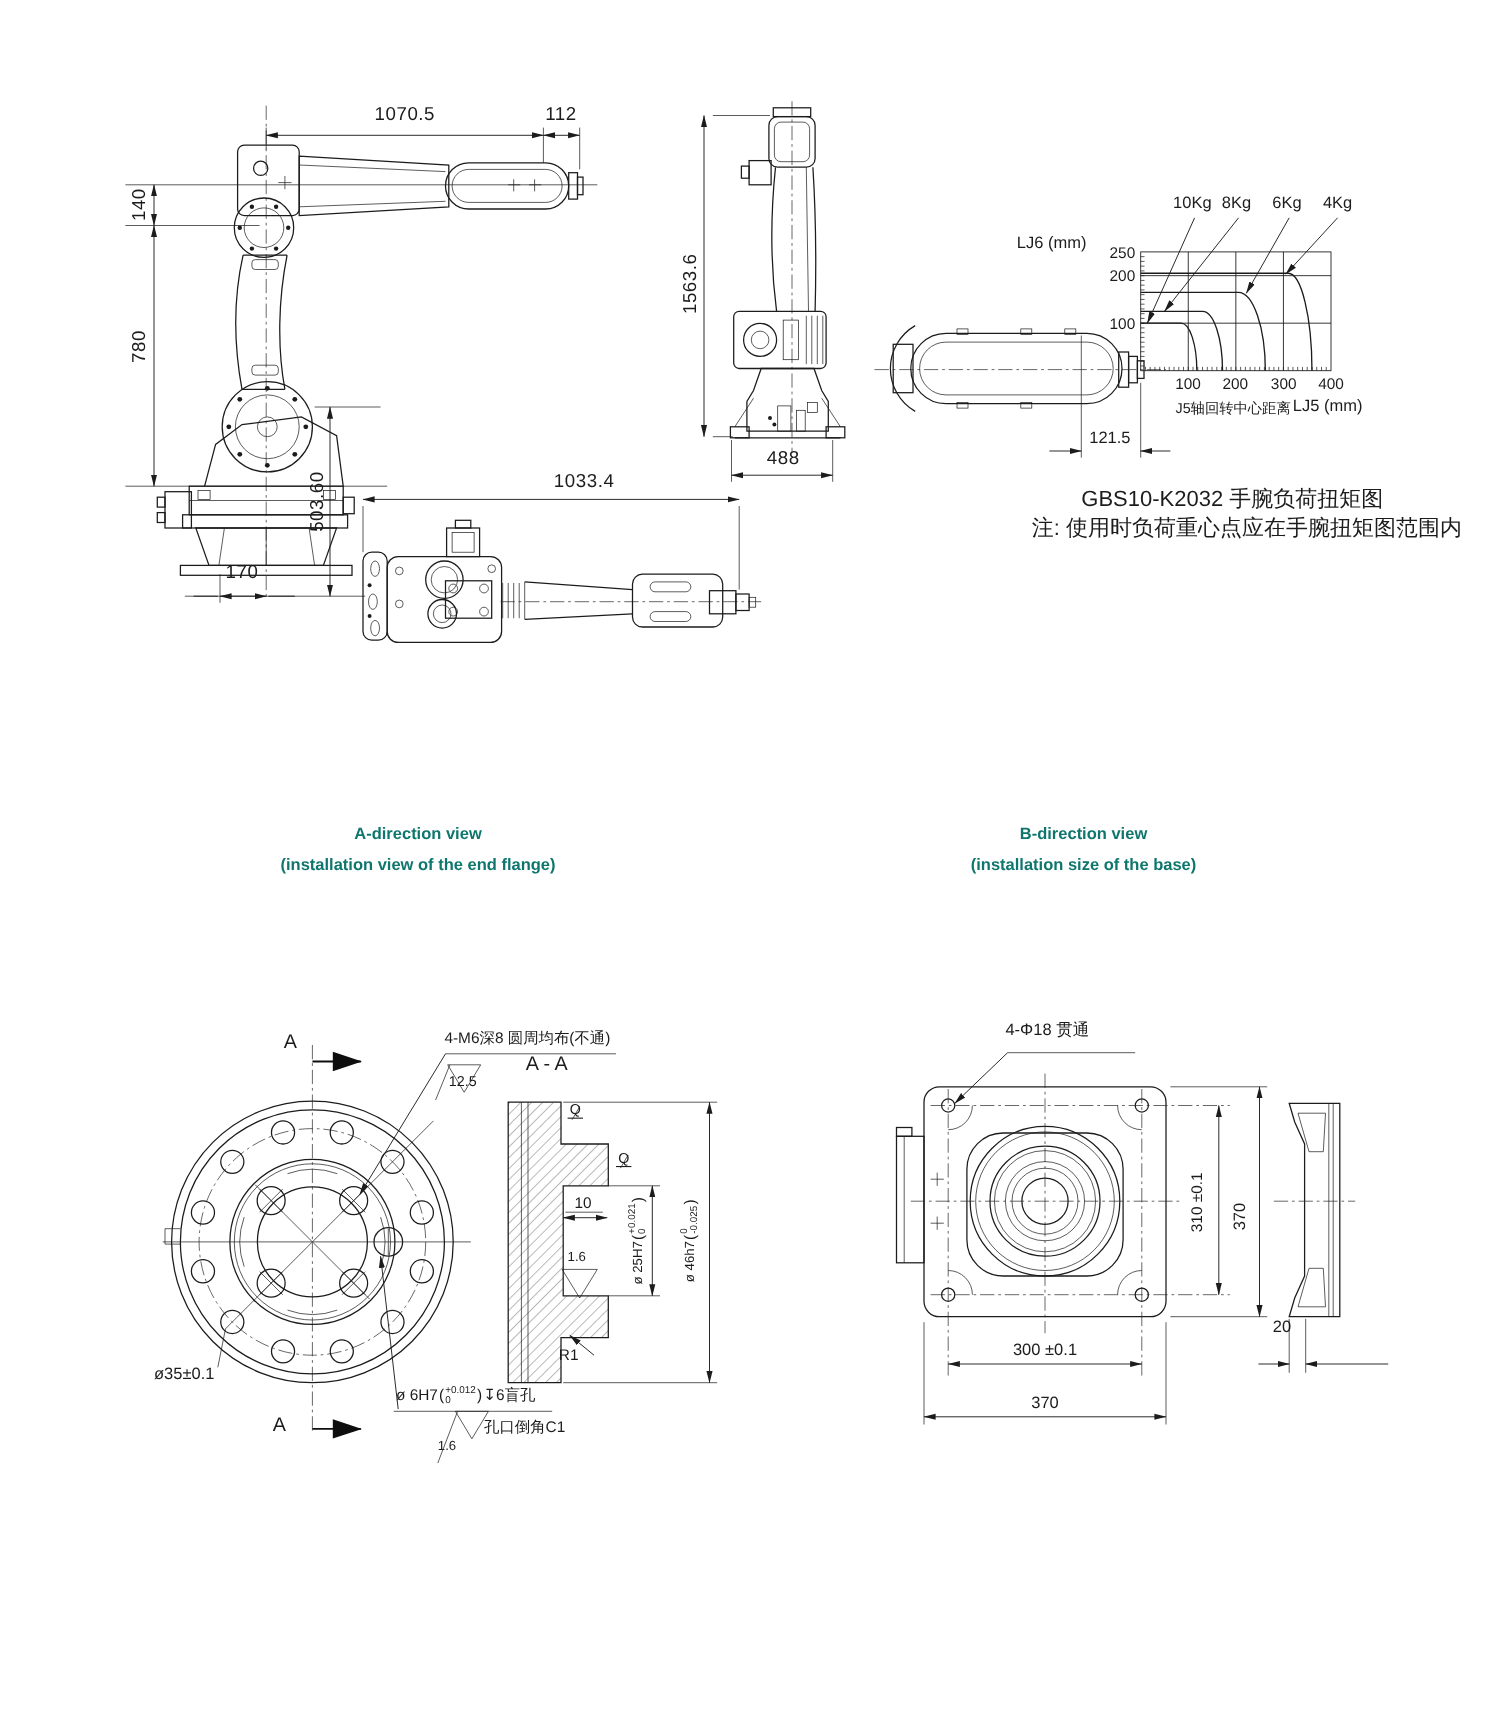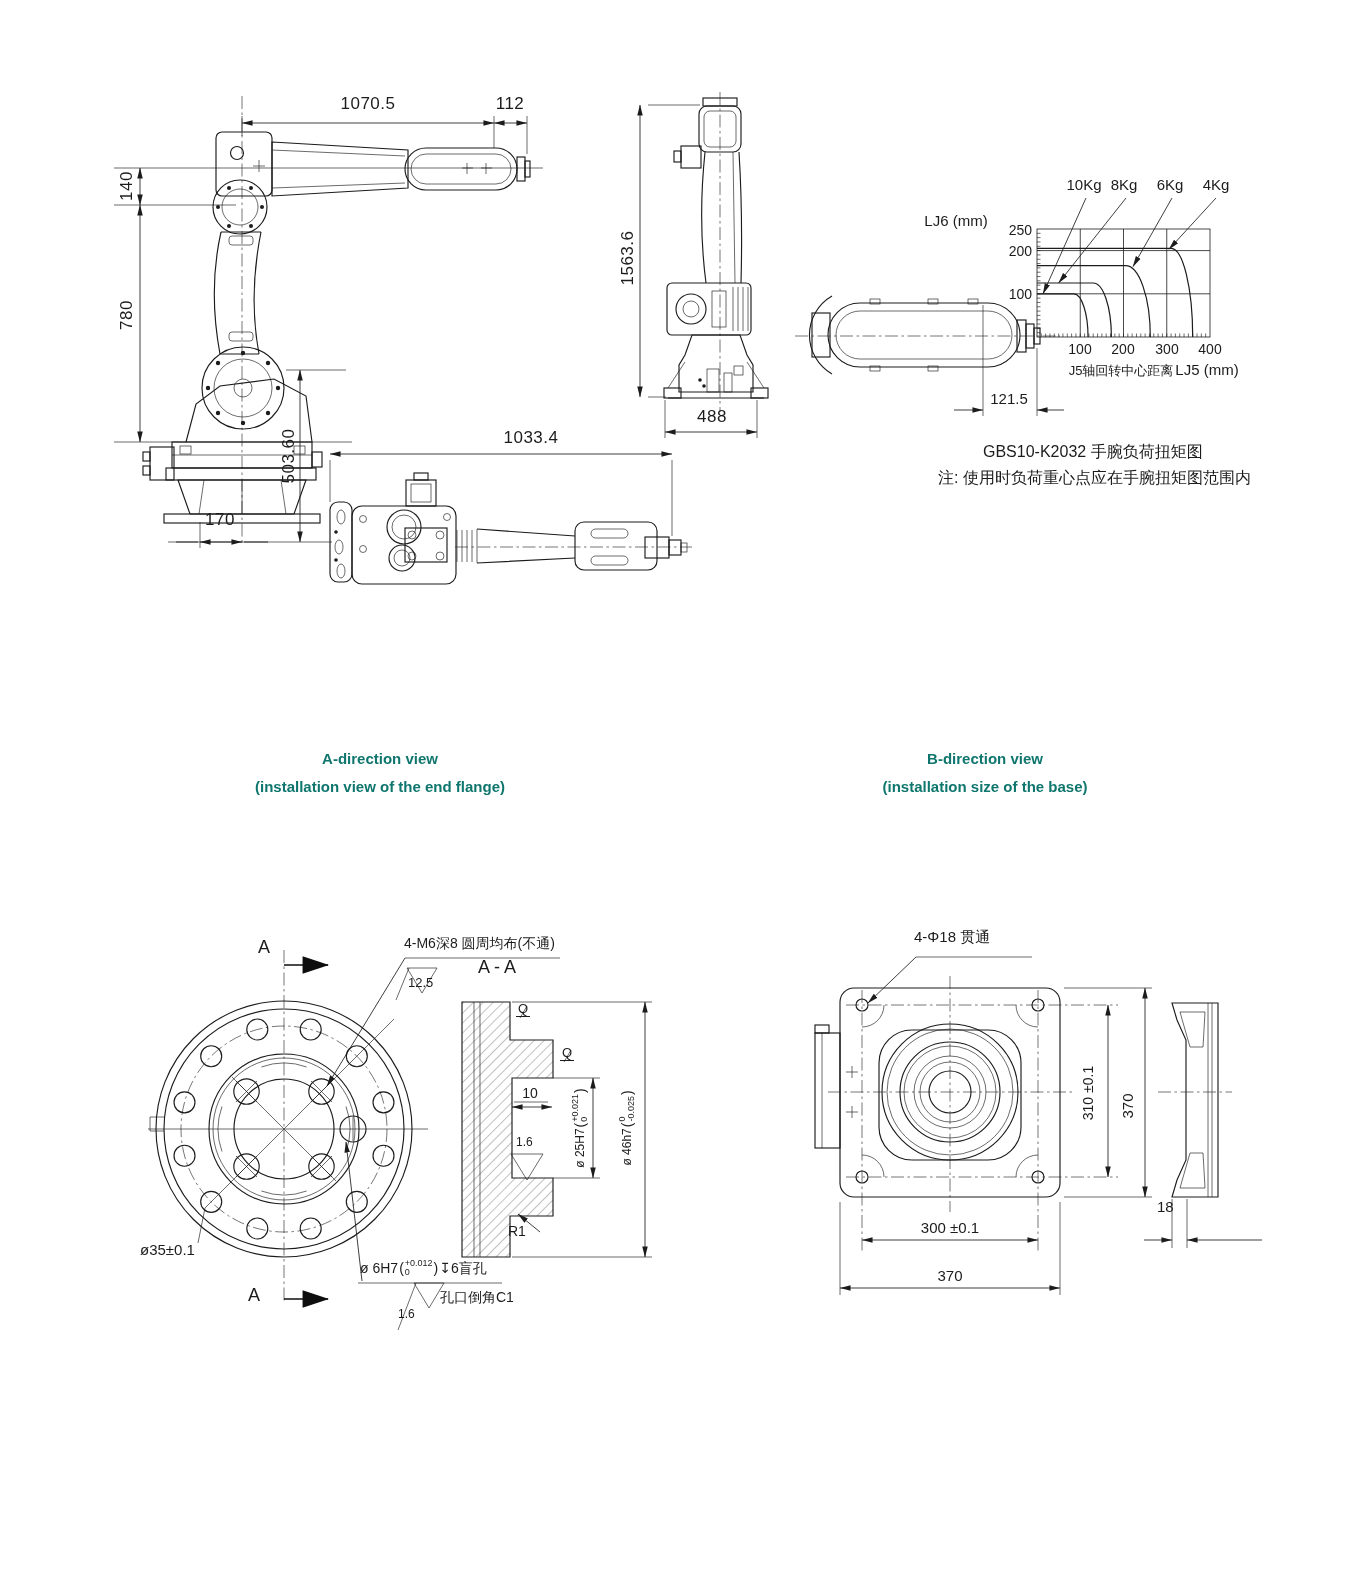--- a/index.html
+++ b/index.html
@@ -8,21 +8,21 @@
   #art{position:absolute;left:0;top:0;}
   .lbl{position:absolute;white-space:nowrap;color:#1c1c1c;line-height:1.05;}
   .c{transform:translateX(-50%);}
   .r{transform:translate(-100%,-50%);}
   .rot{transform:translate(-50%,-50%) rotate(-90deg);}
   .d17{font-size:17px;letter-spacing:.5px;}
   .d15{font-size:15px;}
   .d14{font-size:14px;}
   .d13{font-size:13px;}
   .d12{font-size:12px;}
-  .cjk{font-size:16px;}
+  .cjk{font-size:20px;}
   .vt{font-size:15px;font-weight:700;color:#0f766e;}
   .qm{font-size:13px;border-bottom:1.2px solid #1c1c1c;padding:0 2px;}
   .tolwrap{display:inline-flex;align-items:center;gap:1px;}
   .stk{display:inline-flex;flex-direction:column;font-size:9px;line-height:1.05;text-align:left;}
   .par{font-size:14px;font-weight:300;}
   
   .art{fill:none;stroke:#1c1c1c;stroke-width:1.15;}
   .thin{fill:none;stroke:#1c1c1c;stroke-width:0.65;}
   .ext{fill:none;stroke:#2b2b2b;stroke-width:0.7;}
   .dim{fill:none;stroke:#1c1c1c;stroke-width:0.85;}
@@ -464,15 +464,15 @@
 </div>
 <div class="lbl d14" style="left:508px;top:1224px">R1</div>
 <div class="lbl qm" style="left:516px;top:1002px">Q</div>
 <div class="lbl qm" style="left:560px;top:1046px">Q</div>
 
 <div class="lbl d15" style="left:914px;top:929px">4-Φ18 贯通</div>
 <div class="lbl rot d14" style="left:1088px;top:1093px">310 ±0.1</div>
 <div class="lbl rot d15" style="left:1128px;top:1106px">370</div>
 <div class="lbl c d15" style="left:950px;top:1220px">300 ±0.1</div>
 <div class="lbl c d15" style="left:950px;top:1268px">370</div>
-<div class="lbl d15" style="left:1157px;top:1199px">18</div>
+<div class="lbl d15" style="left:1157px;top:1199px">20</div>
 
 </div>
 
 </body></html>

